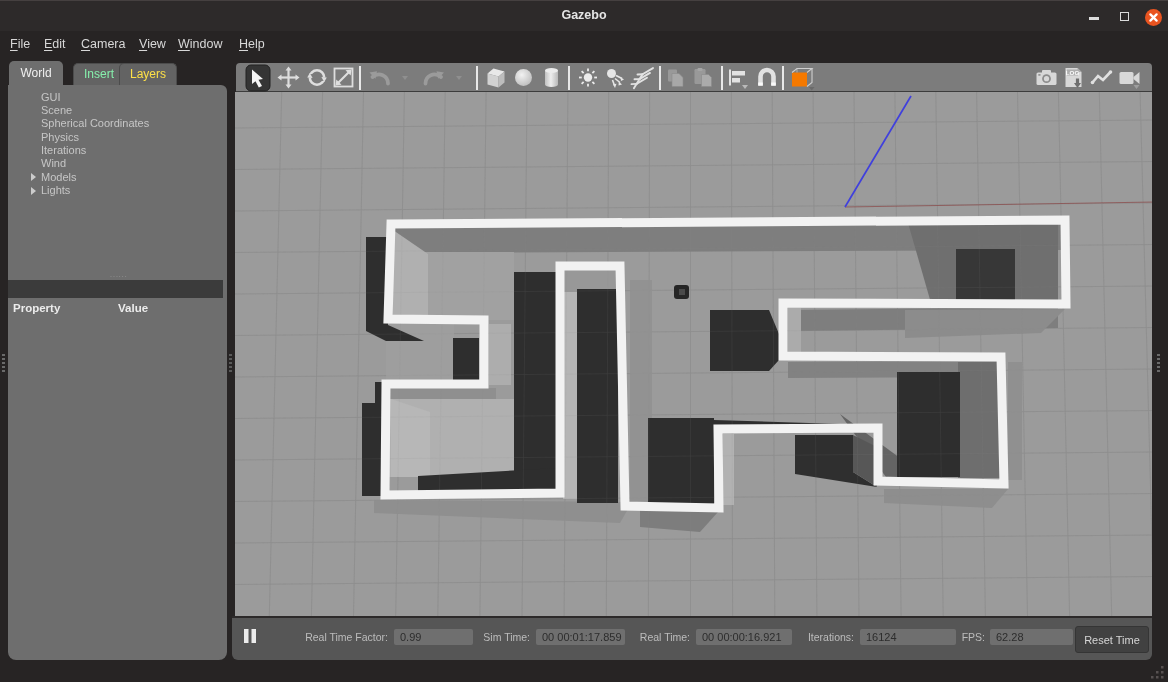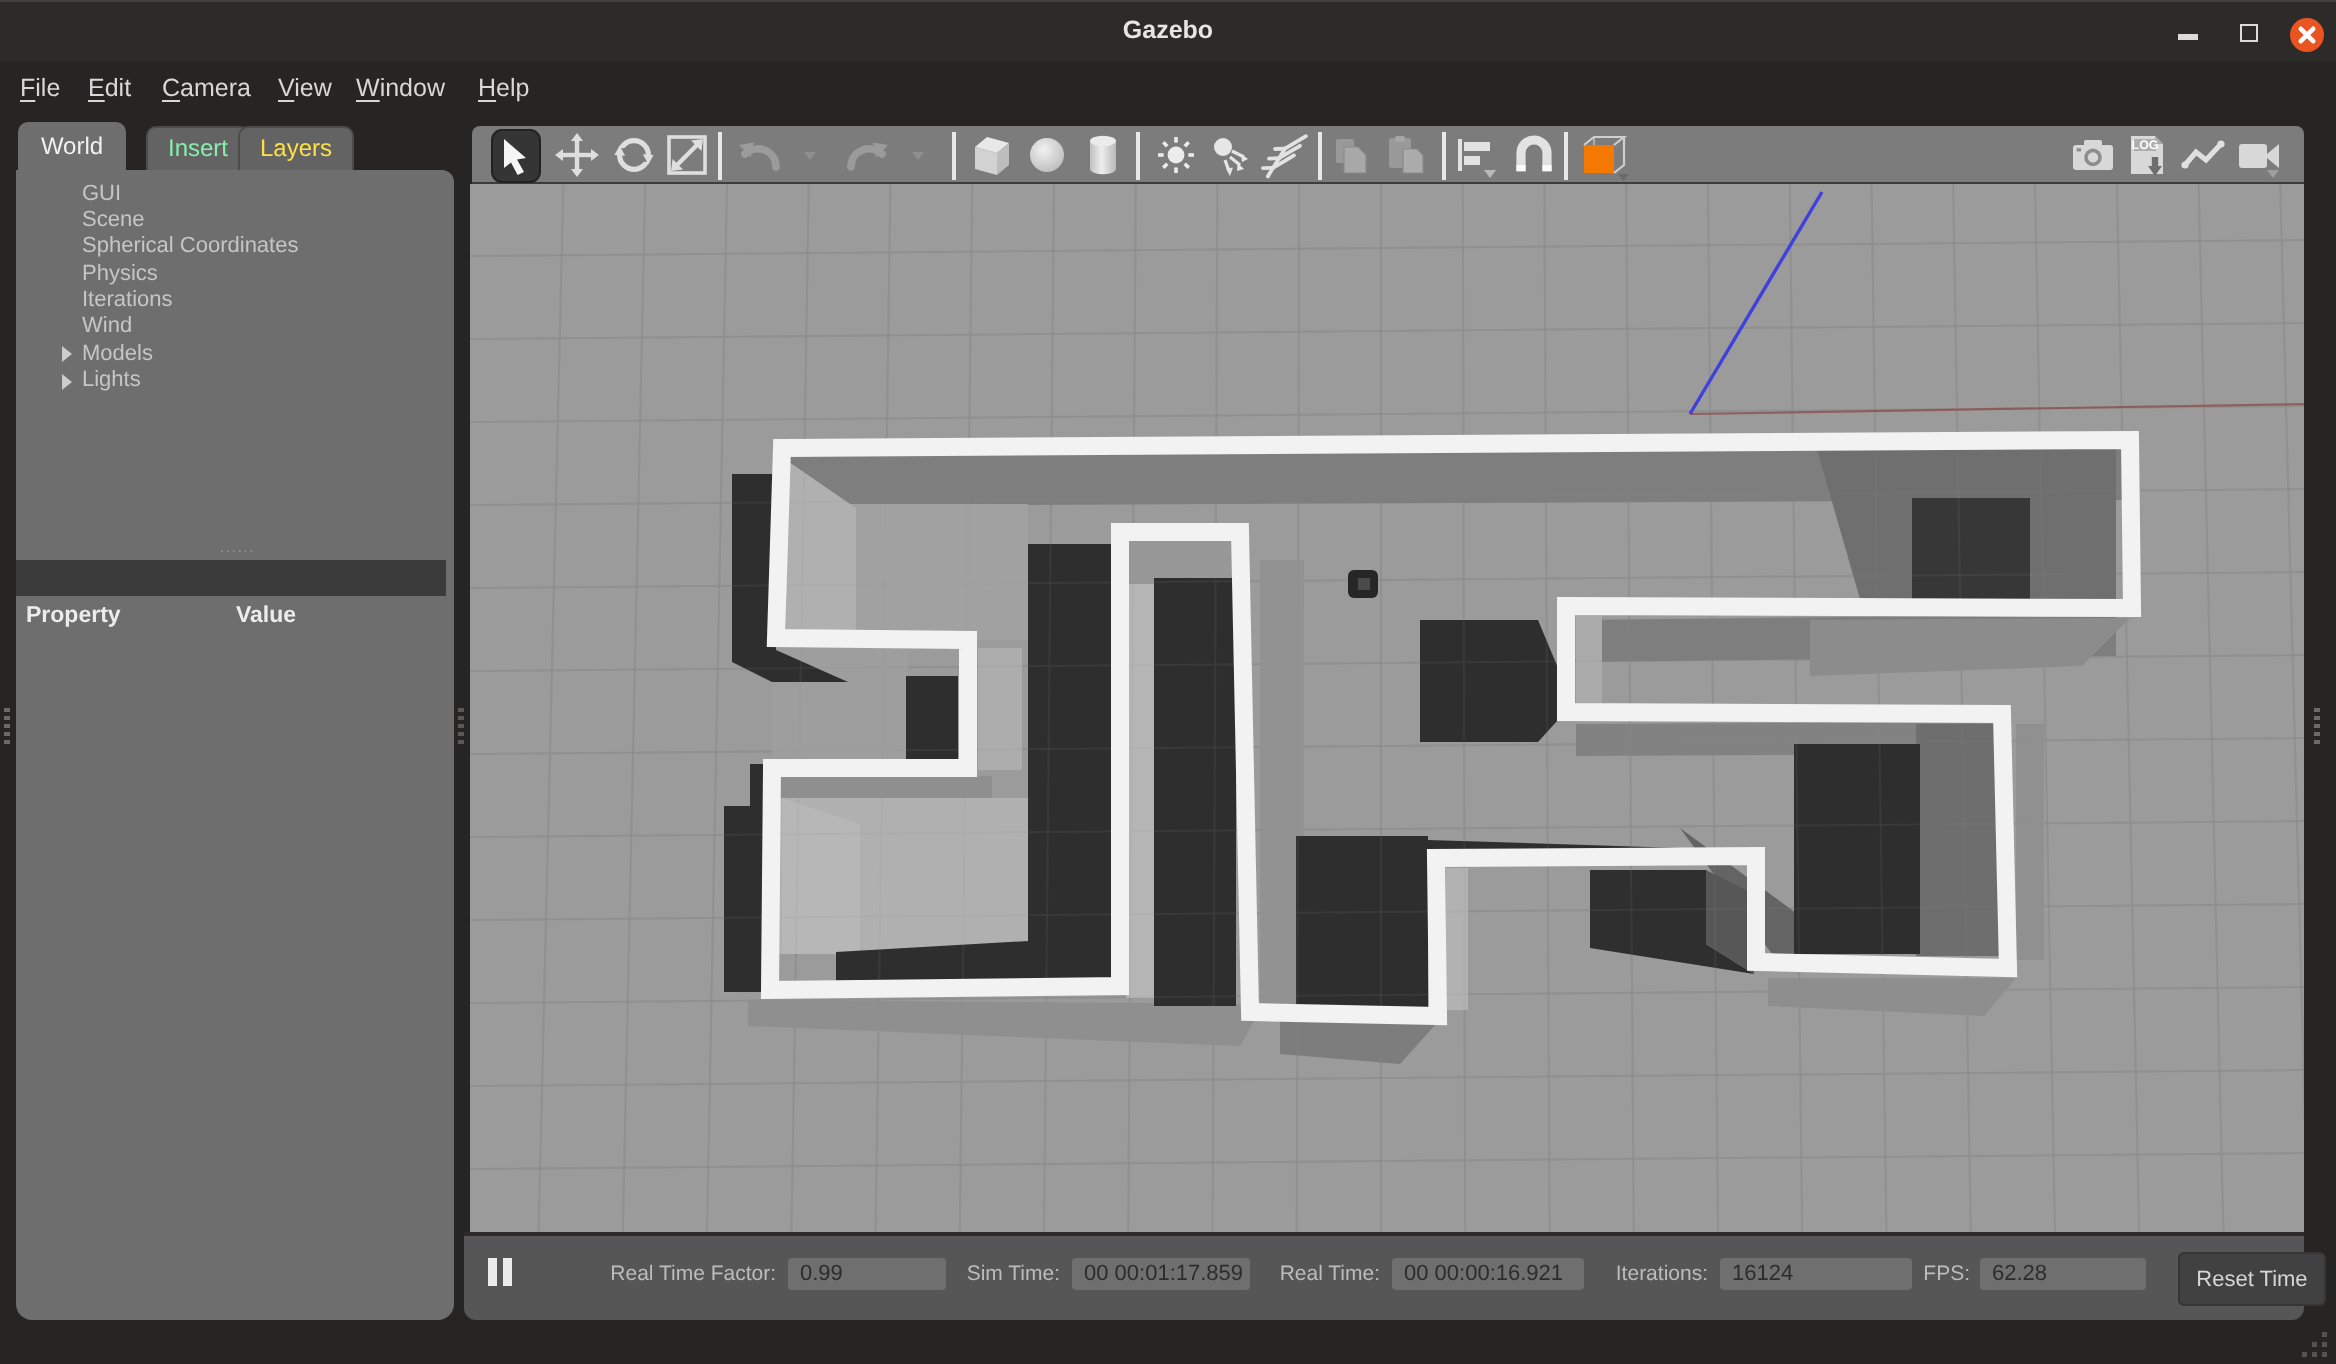--- a/index.html
+++ b/index.html
@@ -29,21 +29,21 @@
 #toolbar { position:absolute; left:236px; top:63px; width:916px; height:29px; background:#7c7c7c;
   border-radius:4px 4px 0 0; border-bottom:1px solid #3c3c3c; }
 #viewport { position:absolute; left:235px; top:92px; width:917px; height:524px; background:#9b9b9b; }
 #statusbar { position:absolute; left:232px; top:616px; width:920px; height:44px; border-top:2px solid #2c2929; background:#565656;
   border-radius:0 0 6px 6px; }
 .slabel { position:absolute; top:631px; font-size:10.5px; color:#bcbcbc; text-align:right; }
 .sfield { position:absolute; top:629px; height:16px; background:#6f6f6f; border-radius:2px;
   font-size:11px; color:#2d2d2d; line-height:16px; padding-left:6px; }
 #resetbtn { position:absolute; left:1075px; top:626px; width:74px; height:27px; background:#414141;
   border:1px solid #353535; border-radius:3px; color:#d6d6d6; font-size:11px; text-align:center;
-  line-height:26px;margin-left:14px; }
+  line-height:26px; }
 </style></head>
 <body>
 <div id="titlebar"></div>
 <div id="title">Gazebo</div>
 <div class="abs" style="left:1089px;top:17px;width:10px;height:3px;background:#dcdcdc"></div>
 <div class="abs" style="left:1120px;top:12px;width:9px;height:9px;border:1.8px solid #dcdcdc"></div>
 <div class="abs" style="left:1145px;top:9px;width:17px;height:17px;border-radius:50%;background:#e95420"></div>
 <svg class="abs" style="left:1145px;top:9px" width="17" height="17">
     <path d="M 5.4,5.4 L 11.6,11.6 M 11.6,5.4 L 5.4,11.6" stroke="#fff" stroke-width="2.3" stroke-linecap="round"></path>
   </svg>

